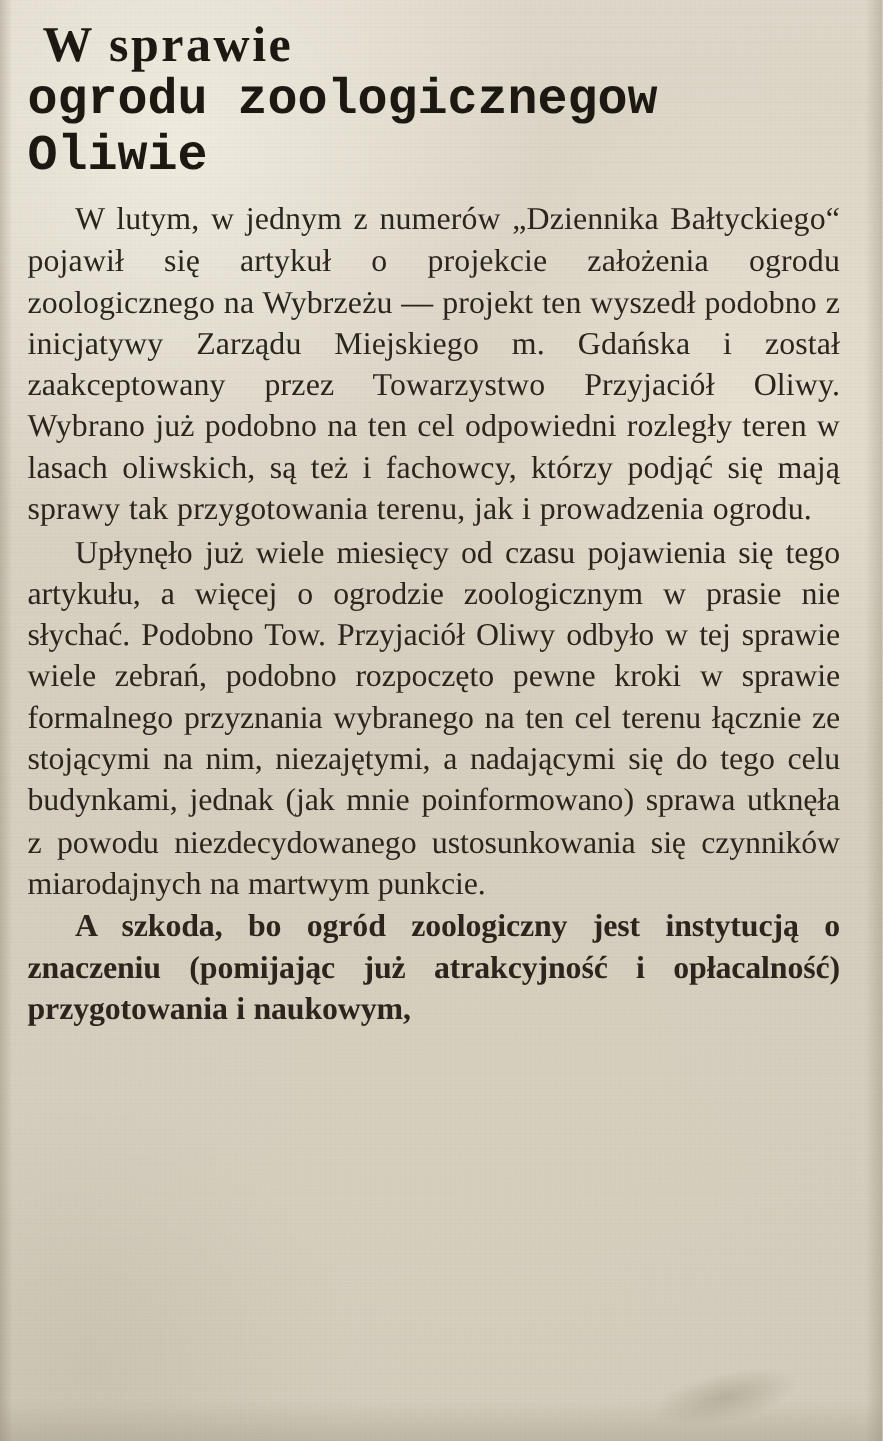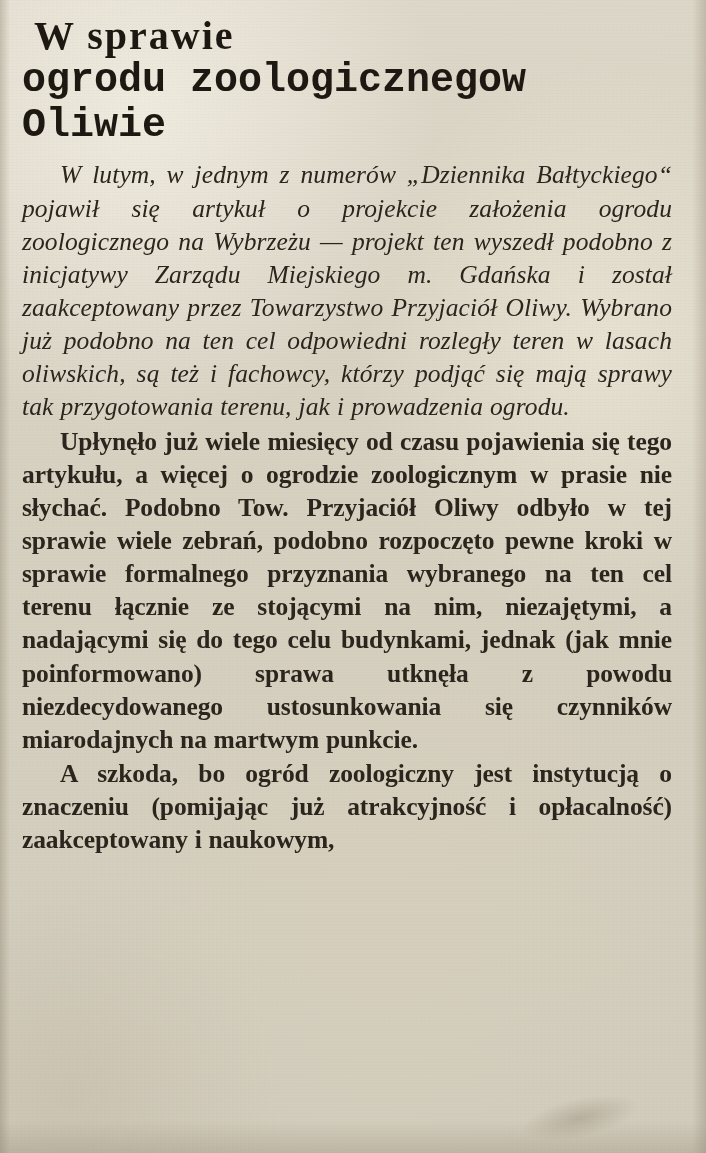--- a/index.html
+++ b/index.html
@@ -70,24 +70,23 @@
     color: #2b251d;
     letter-spacing: 0.1px;
     word-spacing: 0.5px;
   }
   .para {
     margin: 0 0 1px 0;
     text-indent: 38px;
   }
   .para.p2 {
     font-weight: 500;
-    font-style: italic;
   }
   .para.p3 {
-    font-weight: bold;
+    font-weight: normal;
     letter-spacing: -0.1px;
   }
   .para.p4 {
     font-weight: bold;
     letter-spacing: -0.1px;
   }
   .smudge {
     position: absolute;
     pointer-events: none;
   }
@@ -128,18 +127,18 @@
 <div class="edge-dark-right"></div>
 
 <div class="article">
   <h1 class="headline">
     <span class="line1">W sprawie</span>
     <span class="line2">ogrodu zoologicznegow Oliwie</span>
   </h1>
   <div class="body-text">
     <p class="para p2">W lutym, w jednym z numerów „Dziennika Bałtyckiego“ pojawił się artykuł o projekcie założenia ogrodu zoologicznego na Wybrzeżu — projekt ten wyszedł podobno z inicjatywy Zarządu Miejskiego m. Gdańska i został zaakceptowany przez Towarzystwo Przyjaciół Oliwy. Wybrano już podobno na ten cel odpowiedni rozległy teren w lasach oliwskich, są też i fachowcy, którzy podjąć się mają sprawy tak przygotowania terenu, jak i prowadzenia ogrodu.</p>
     <p class="para p3">Upłynęło już wiele miesięcy od czasu pojawienia się tego artykułu, a więcej o ogrodzie zoologicznym w prasie nie słychać. Podobno Tow. Przyjaciół Oliwy odbyło w tej sprawie wiele zebrań, podobno rozpoczęto pewne kroki w sprawie formalnego przyznania wybranego na ten cel terenu łącznie ze stojącymi na nim, niezajętymi, a nadającymi się do tego celu budynkami, jednak (jak mnie poinformowano) sprawa utknęła z powodu niezdecydowanego ustosunkowania się czynników miarodajnych na martwym punkcie.</p>
-    <p class="para p4">A szkoda, bo ogród zoologiczny jest instytucją o znaczeniu (pomijając już atrakcyjność i opłacalność) zaakceptowany i naukowym,</p>
+    <p class="para p4">A szkoda, bo ogród zoologiczny jest instytucją o znaczeniu (pomijając już atrakcyjność i opłacalność) przygotowania i naukowym,</p>
   </div>
 </div>
 
 <div class="smudge smudge-1"></div>
 <div class="smudge smudge-2"></div>
 
 </body></html>

